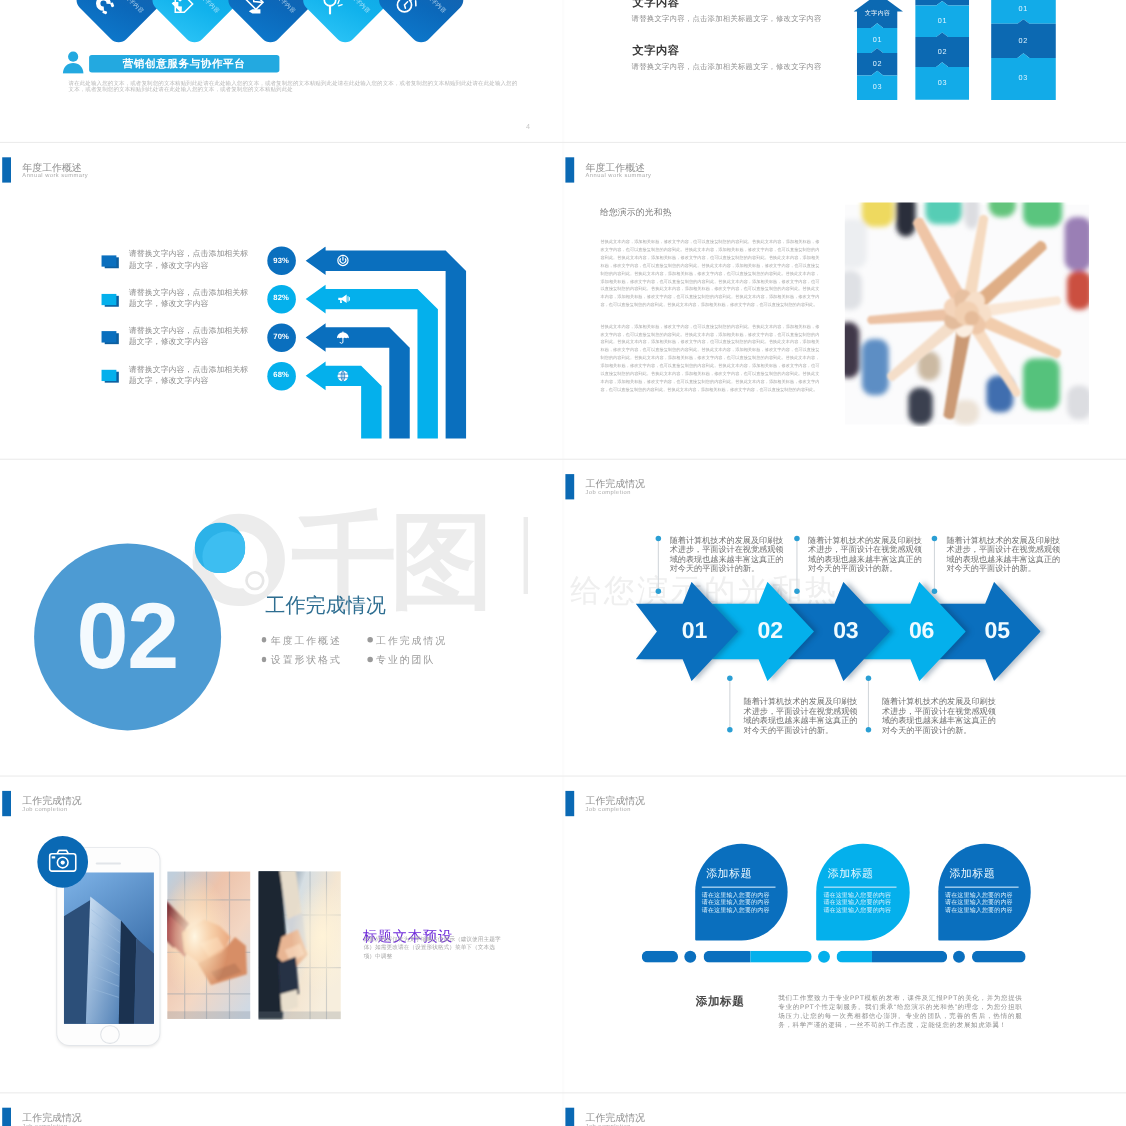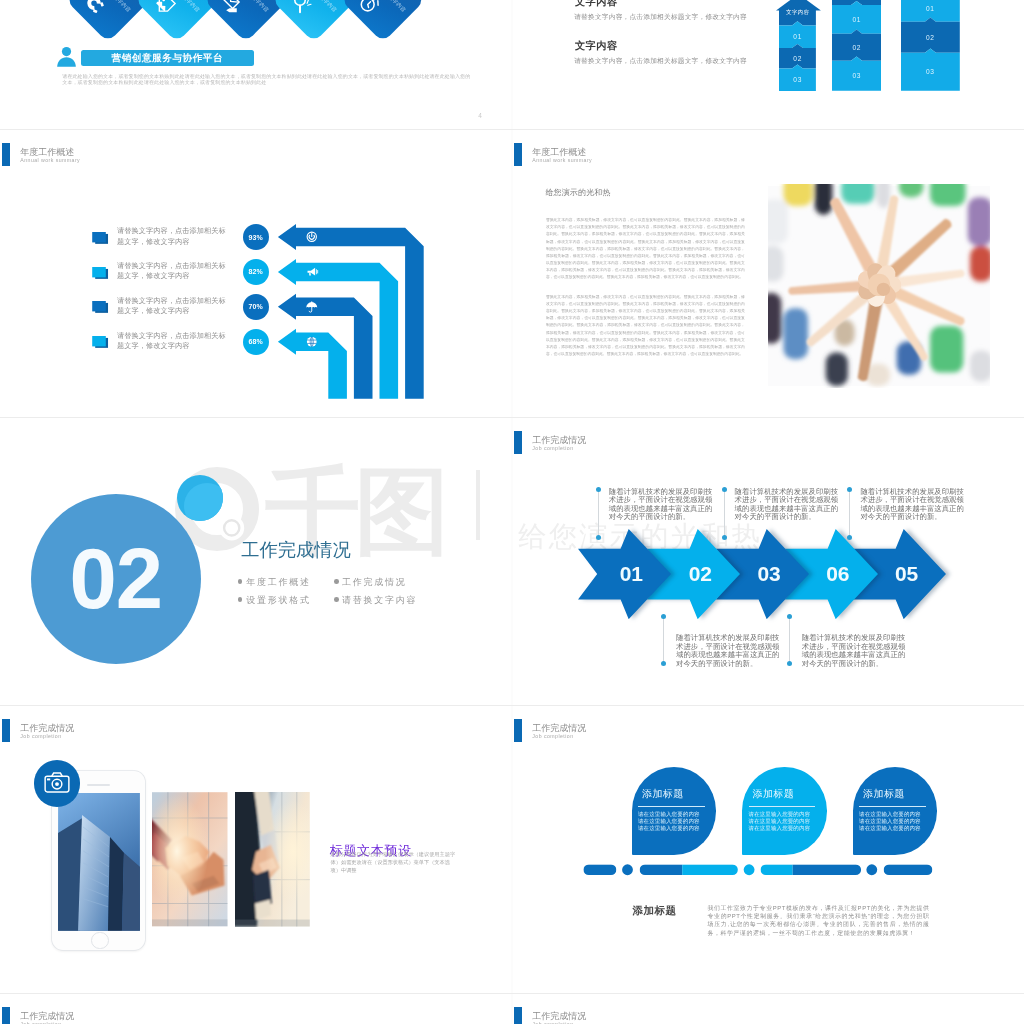--- a/index.html
+++ b/index.html
@@ -344,21 +344,21 @@
         <div class="s5num">02</div>
       </div>
   <div class="s5t">工作完成情况</div>
   <div class="s5dot" style="left:237.55px;top:162.15px"></div>
   <div class="s5b" style="left:246.20px;top:158.70px">年度工作概述</div>
   <div class="s5dot" style="left:334.15px;top:162.15px"></div>
   <div class="s5b" style="left:341.90px;top:158.70px">工作完成情况</div>
   <div class="s5dot" style="left:237.55px;top:180.15px"></div>
   <div class="s5b" style="left:246.20px;top:176.70px">设置形状格式</div>
   <div class="s5dot" style="left:334.15px;top:180.15px"></div>
-  <div class="s5b" style="left:341.90px;top:176.70px">请替换文字内容</div>
+  <div class="s5b" style="left:341.90px;top:176.70px">专业的团队</div>
 </div>
 <div class="slide" id="s6" style="left:512px;top:417px">
   <div class="s6wm" style="left:6.3px;top:105.4px">给您演示的光和热</div>
   <div class="hdr-bar"></div>
   <div class="hdr-t">工作完成情况</div>
   <div class="hdr-s">Job completion</div>
   <div class="abs" style="left:341.40px;top:111.9px;width:93px;height:90.2px;filter:drop-shadow(4px 0px 2.2px rgba(8,42,78,0.30))">
     <svg class="abs" style="left:0;top:0;width:93px;height:90.2px" viewBox="0 0 93 90.2">
           <path d="M0 19.8 L42.6 19.8 L50.7 0 L93 45.1 L50.7 90.2 L42.6 70.4 L0 70.4 L19.2 45.1 Z" fill="#0a6fbe"></path>
         </svg>

